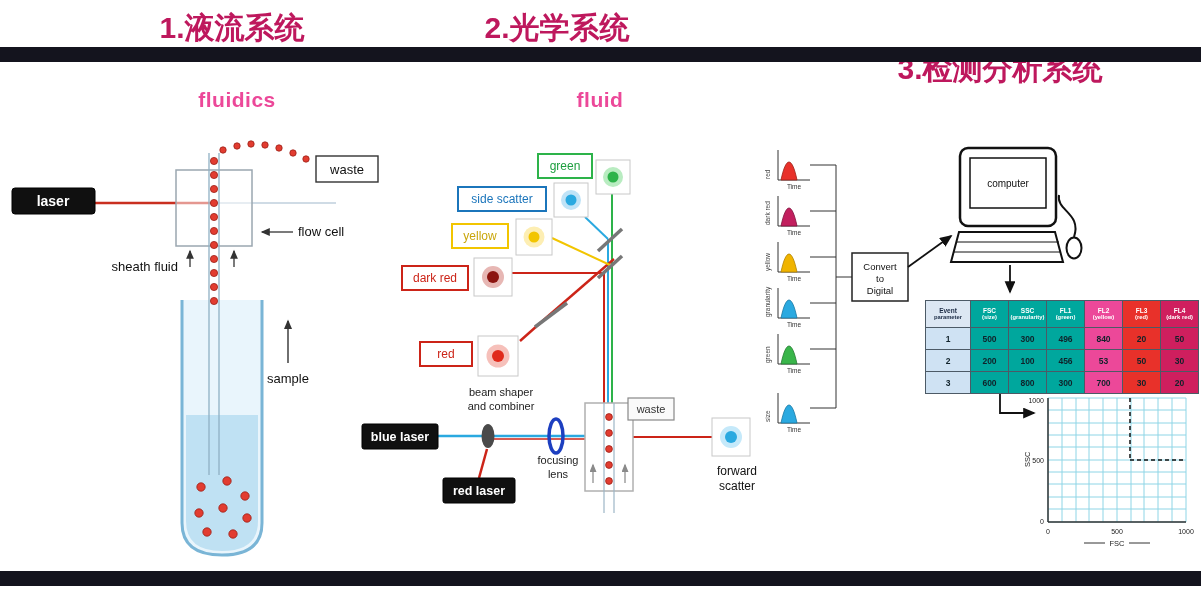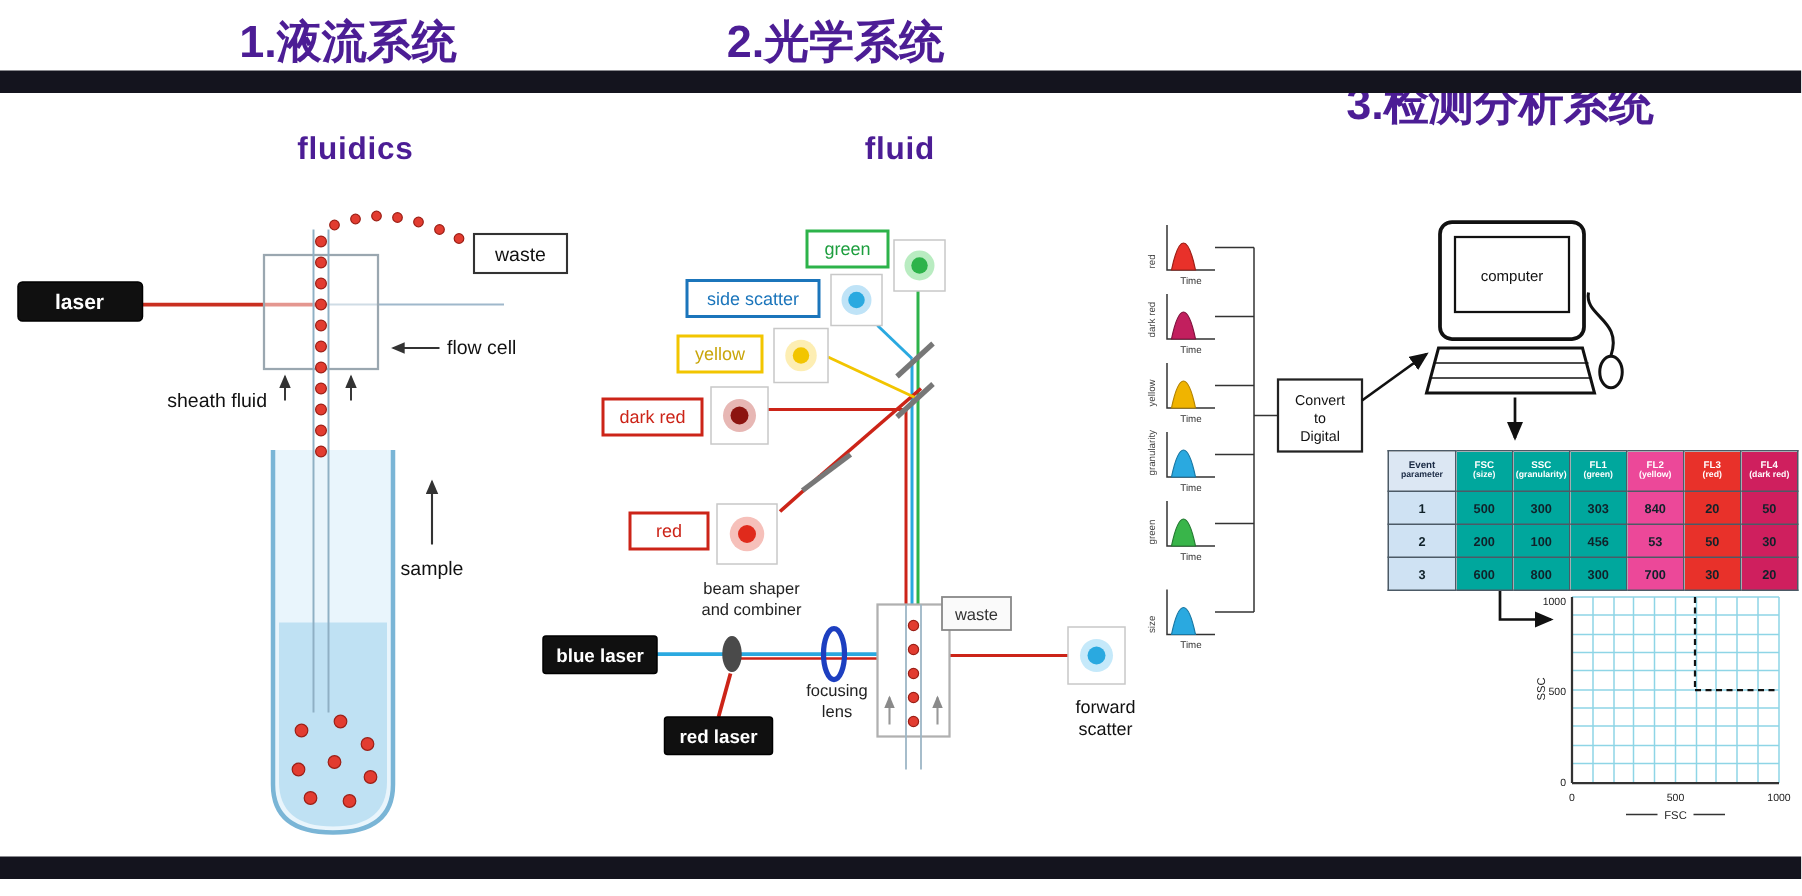--- a/index.html
+++ b/index.html
@@ -1,21 +1,21 @@
 <!DOCTYPE html>
 <html><head>
 <meta charset="utf-8">
 <style>
   html,body{margin:0;padding:0;background:#ffffff;}
   .canvas{position:relative;width:1201px;height:597px;background:#ffffff;overflow:hidden;
           font-family:"Liberation Sans","DejaVu Sans",sans-serif;}
   .abs{position:absolute;}
-  .cn-title{position:absolute;top:8px;font-size:30px;font-weight:bold;color:#4c1d95;text-align:center;}
+  .cn-title{position:absolute;top:8px;font-size:30px;font-weight:bold;color:#be185d;text-align:center;}
   .bar{position:absolute;left:0;width:1201px;height:15px;background:#14141e;}
-  .sec-title{position:absolute;font-size:21px;font-weight:bold;color:#4c1d95;text-align:center;letter-spacing:0.5px;}
+  .sec-title{position:absolute;font-size:21px;font-weight:bold;color:#ec4899;text-align:center;letter-spacing:0.5px;}
   svg text{font-family:"Liberation Sans","DejaVu Sans",sans-serif;}
   
   .etable{position:absolute;left:925px;top:300px;border-collapse:collapse;table-layout:fixed;}
   .etable th,.etable td{border:1px solid #4c5a66;padding:0;text-align:center;vertical-align:middle;overflow:hidden;}
   .etable th{width:37px;height:26px;color:#ffffff;font-weight:bold;}
   .etable td{width:37px;height:21px;font-size:8.5px;font-weight:bold;color:#10222a;}
   .etable .h1{font-size:6.5px;line-height:1.15;}
   .etable .h2{font-size:5.8px;line-height:1.15;}
   .c-ev{width:44px !important;background:#dce7f3;color:#1a2a44 !important;}
   .c-num{background:#cfe2f3;}
@@ -381,21 +381,21 @@
           </th>
       <th class="c-cr">
             <div class="h1">FL4</div>
             <div class="h2">(dark red)</div>
           </th>
     </tr>
     <tr>
       <td class="c-num">1</td>
       <td class="c-teal">500</td>
       <td class="c-teal">300</td>
-      <td class="c-teal">303</td>
+      <td class="c-teal">496</td>
       <td class="c-or">840</td>
       <td class="c-red">20</td>
       <td class="c-cr">50</td>
     </tr>
     <tr>
       <td class="c-num">2</td>
       <td class="c-teal">200</td>
       <td class="c-teal">100</td>
       <td class="c-teal">456</td>
       <td class="c-or">53</td>

